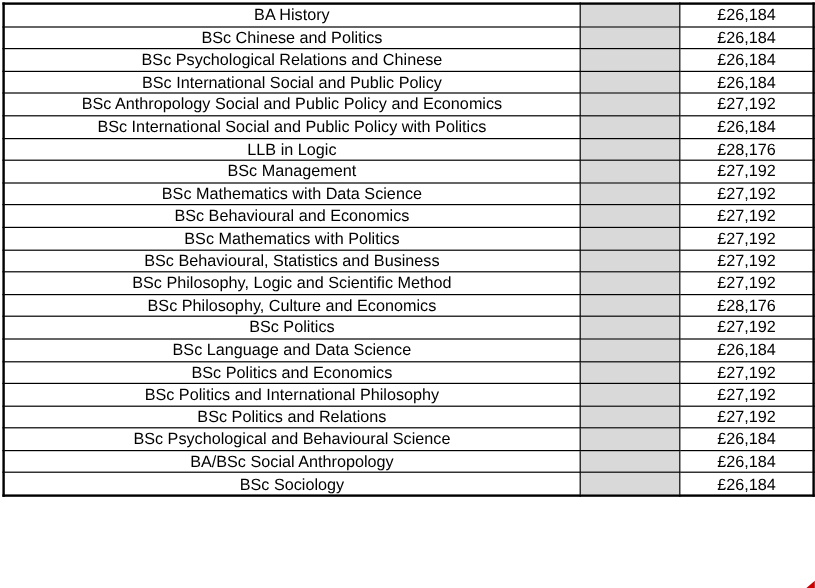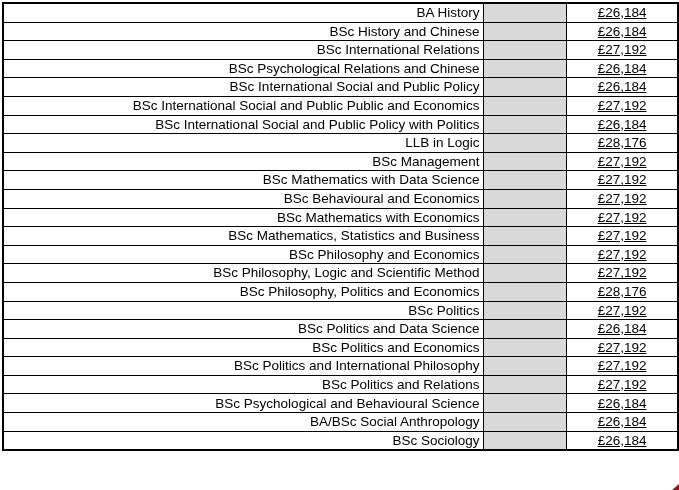--- a/index.html
+++ b/index.html
@@ -26,23 +26,23 @@
     border: 1px solid #000;
     height: 17.6px;
     font-size: 13.5px;
     line-height: 1.15;
     color: #000;
     vertical-align: middle;
     padding: 0 3px;
     white-space: nowrap;
     overflow: hidden;
   }
-  td.col-programme { width: 473px; text-align: right; }
+  td.col-programme { width: 473px; text-align: center; }
   td.col-blank     { width: 77px; }
-  td.col-fee       { width: 104px; text-align: center; text-decoration: underline; }
+  td.col-fee       { width: 104px; text-align: center; }
   .corner-mark {
     position: absolute;
     right: 0px;
     bottom: 0px;
     width: 0;
     height: 0;
     border-left: 7px solid transparent;
     border-bottom: 6px solid #cc0000;
   }
 </style>
@@ -50,41 +50,36 @@
 <body>
 
 <table class="fees">
   <tbody>
       <tr>
         <td class="col-programme">BA History</td>
         <td class="col-blank" style="background: rgb(217, 217, 217);"></td>
         <td class="col-fee">£26,184</td>
       </tr>
       <tr>
-        <td class="col-programme">BSc History and Chinese</td>
+        <td class="col-programme">BSc Chinese and Politics</td>
         <td class="col-blank" style="background: rgb(217, 217, 217);"></td>
         <td class="col-fee">£26,184</td>
-      </tr>
-      <tr>
-        <td class="col-programme">BSc International Relations</td>
-        <td class="col-blank" style="background: rgb(217, 217, 217);"></td>
-        <td class="col-fee">£27,192</td>
       </tr>
       <tr>
         <td class="col-programme">BSc Psychological Relations and Chinese</td>
         <td class="col-blank" style="background: rgb(217, 217, 217);"></td>
         <td class="col-fee">£26,184</td>
       </tr>
       <tr>
         <td class="col-programme">BSc International Social and Public Policy</td>
         <td class="col-blank" style="background: rgb(217, 217, 217);"></td>
         <td class="col-fee">£26,184</td>
       </tr>
       <tr>
-        <td class="col-programme">BSc International Social and Public Public and Economics</td>
+        <td class="col-programme">BSc Anthropology Social and Public Policy and Economics</td>
         <td class="col-blank" style="background: rgb(217, 217, 217);"></td>
         <td class="col-fee">£27,192</td>
       </tr>
       <tr>
         <td class="col-programme">BSc International Social and Public Policy with Politics</td>
         <td class="col-blank" style="background: rgb(217, 217, 217);"></td>
         <td class="col-fee">£26,184</td>
       </tr>
       <tr>
         <td class="col-programme">LLB in Logic</td>
@@ -100,51 +95,46 @@
         <td class="col-programme">BSc Mathematics with Data Science</td>
         <td class="col-blank" style="background: rgb(217, 217, 217);"></td>
         <td class="col-fee">£27,192</td>
       </tr>
       <tr>
         <td class="col-programme">BSc Behavioural and Economics</td>
         <td class="col-blank" style="background: rgb(217, 217, 217);"></td>
         <td class="col-fee">£27,192</td>
       </tr>
       <tr>
-        <td class="col-programme">BSc Mathematics with Economics</td>
+        <td class="col-programme">BSc Mathematics with Politics</td>
         <td class="col-blank" style="background: rgb(217, 217, 217);"></td>
         <td class="col-fee">£27,192</td>
       </tr>
       <tr>
-        <td class="col-programme">BSc Mathematics, Statistics and Business</td>
-        <td class="col-blank" style="background: rgb(217, 217, 217);"></td>
-        <td class="col-fee">£27,192</td>
-      </tr>
-      <tr>
-        <td class="col-programme">BSc Philosophy and Economics</td>
+        <td class="col-programme">BSc Behavioural, Statistics and Business</td>
         <td class="col-blank" style="background: rgb(217, 217, 217);"></td>
         <td class="col-fee">£27,192</td>
       </tr>
       <tr>
         <td class="col-programme">BSc Philosophy, Logic and Scientific Method</td>
         <td class="col-blank" style="background: rgb(217, 217, 217);"></td>
         <td class="col-fee">£27,192</td>
       </tr>
       <tr>
-        <td class="col-programme">BSc Philosophy, Politics and Economics</td>
+        <td class="col-programme">BSc Philosophy, Culture and Economics</td>
         <td class="col-blank" style="background: rgb(217, 217, 217);"></td>
         <td class="col-fee">£28,176</td>
       </tr>
       <tr>
         <td class="col-programme">BSc Politics</td>
         <td class="col-blank" style="background: rgb(217, 217, 217);"></td>
         <td class="col-fee">£27,192</td>
       </tr>
       <tr>
-        <td class="col-programme">BSc Politics and Data Science</td>
+        <td class="col-programme">BSc Language and Data Science</td>
         <td class="col-blank" style="background: rgb(217, 217, 217);"></td>
         <td class="col-fee">£26,184</td>
       </tr>
       <tr>
         <td class="col-programme">BSc Politics and Economics</td>
         <td class="col-blank" style="background: rgb(217, 217, 217);"></td>
         <td class="col-fee">£27,192</td>
       </tr>
       <tr>
         <td class="col-programme">BSc Politics and International Philosophy</td>

